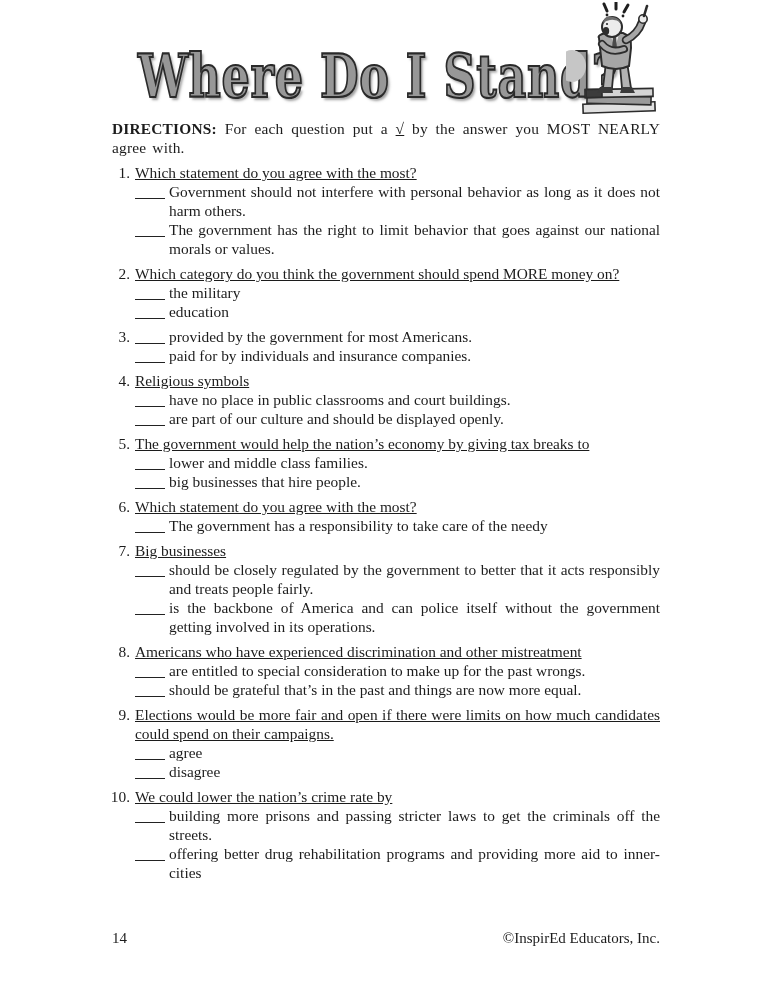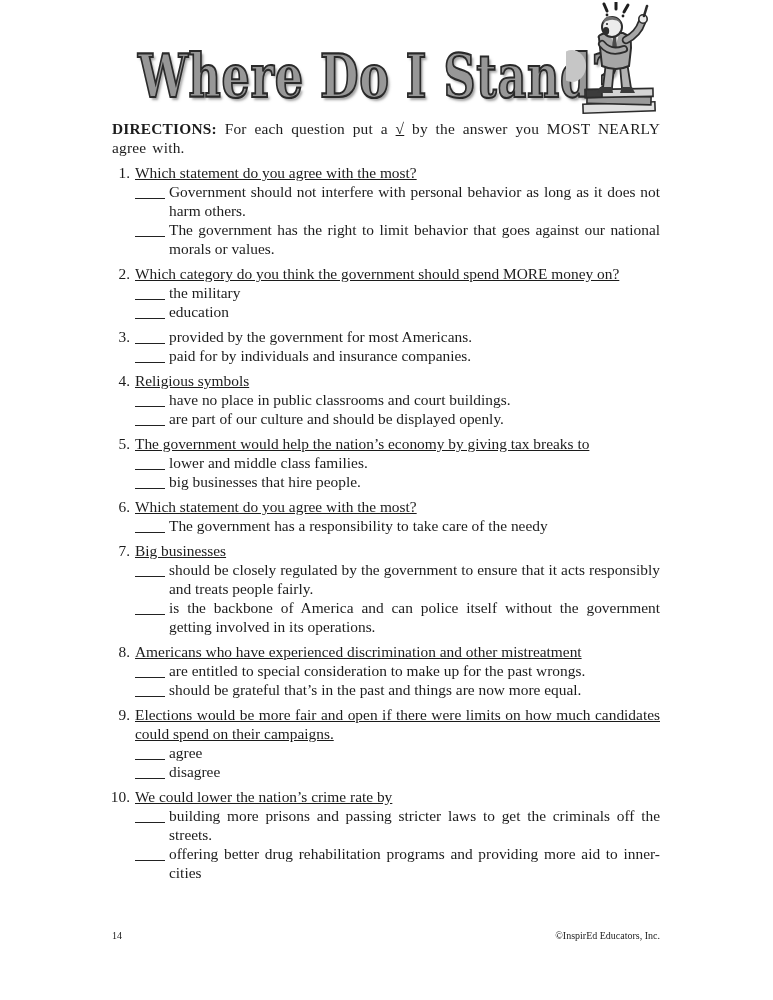--- a/index.html
+++ b/index.html
@@ -66,21 +66,21 @@
     display: inline-block;
     width: 30px; height: 12px;
     border-bottom: 1.5px solid #222222;
     vertical-align: -2px;
     margin-right: 4px;
   }
   
   .footer {
     position: absolute; left: 112px; right: 113px; top: 930px;
     display: flex; justify-content: space-between;
-    font-size: 10px;
+    font-size: 15px;
   }
 </style>
 </head>
 <body>
 
 <div class="page">
 
   <header class="header">
     <h1 class="title"><span class="title-inner">Where Do I Stand?</span></h1>
 
@@ -171,21 +171,21 @@
           <div class="qnum">6.</div>
           <div class="qbody">
             <div class="qtext">Which statement do you agree with the most?</div>
             <div class="option"><span class="blank"></span><span>The government has a responsibility to take care of the needy</span></div>
           </div>
         </div>
         <div class="question">
           <div class="qnum">7.</div>
           <div class="qbody">
             <div class="qtext">Big businesses</div>
-            <div class="option"><span class="blank"></span><span>should be closely regulated by the government to ensure that it acts responsibly and treats people fairly.</span></div>
+            <div class="option"><span class="blank"></span><span>should be closely regulated by the government to better that it acts responsibly and treats people fairly.</span></div>
             <div class="option"><span class="blank"></span><span>is the backbone of America and can police itself without the government getting involved in its operations.</span></div>
           </div>
         </div>
         <div class="question">
           <div class="qnum">8.</div>
           <div class="qbody">
             <div class="qtext">Americans who have experienced discrimination and other mistreatment</div>
             <div class="option"><span class="blank"></span><span>are entitled to special consideration to make up for the past wrongs.</span></div>
             <div class="option"><span class="blank"></span><span>should be grateful that’s in the past and things are now more equal.</span></div>
           </div>

